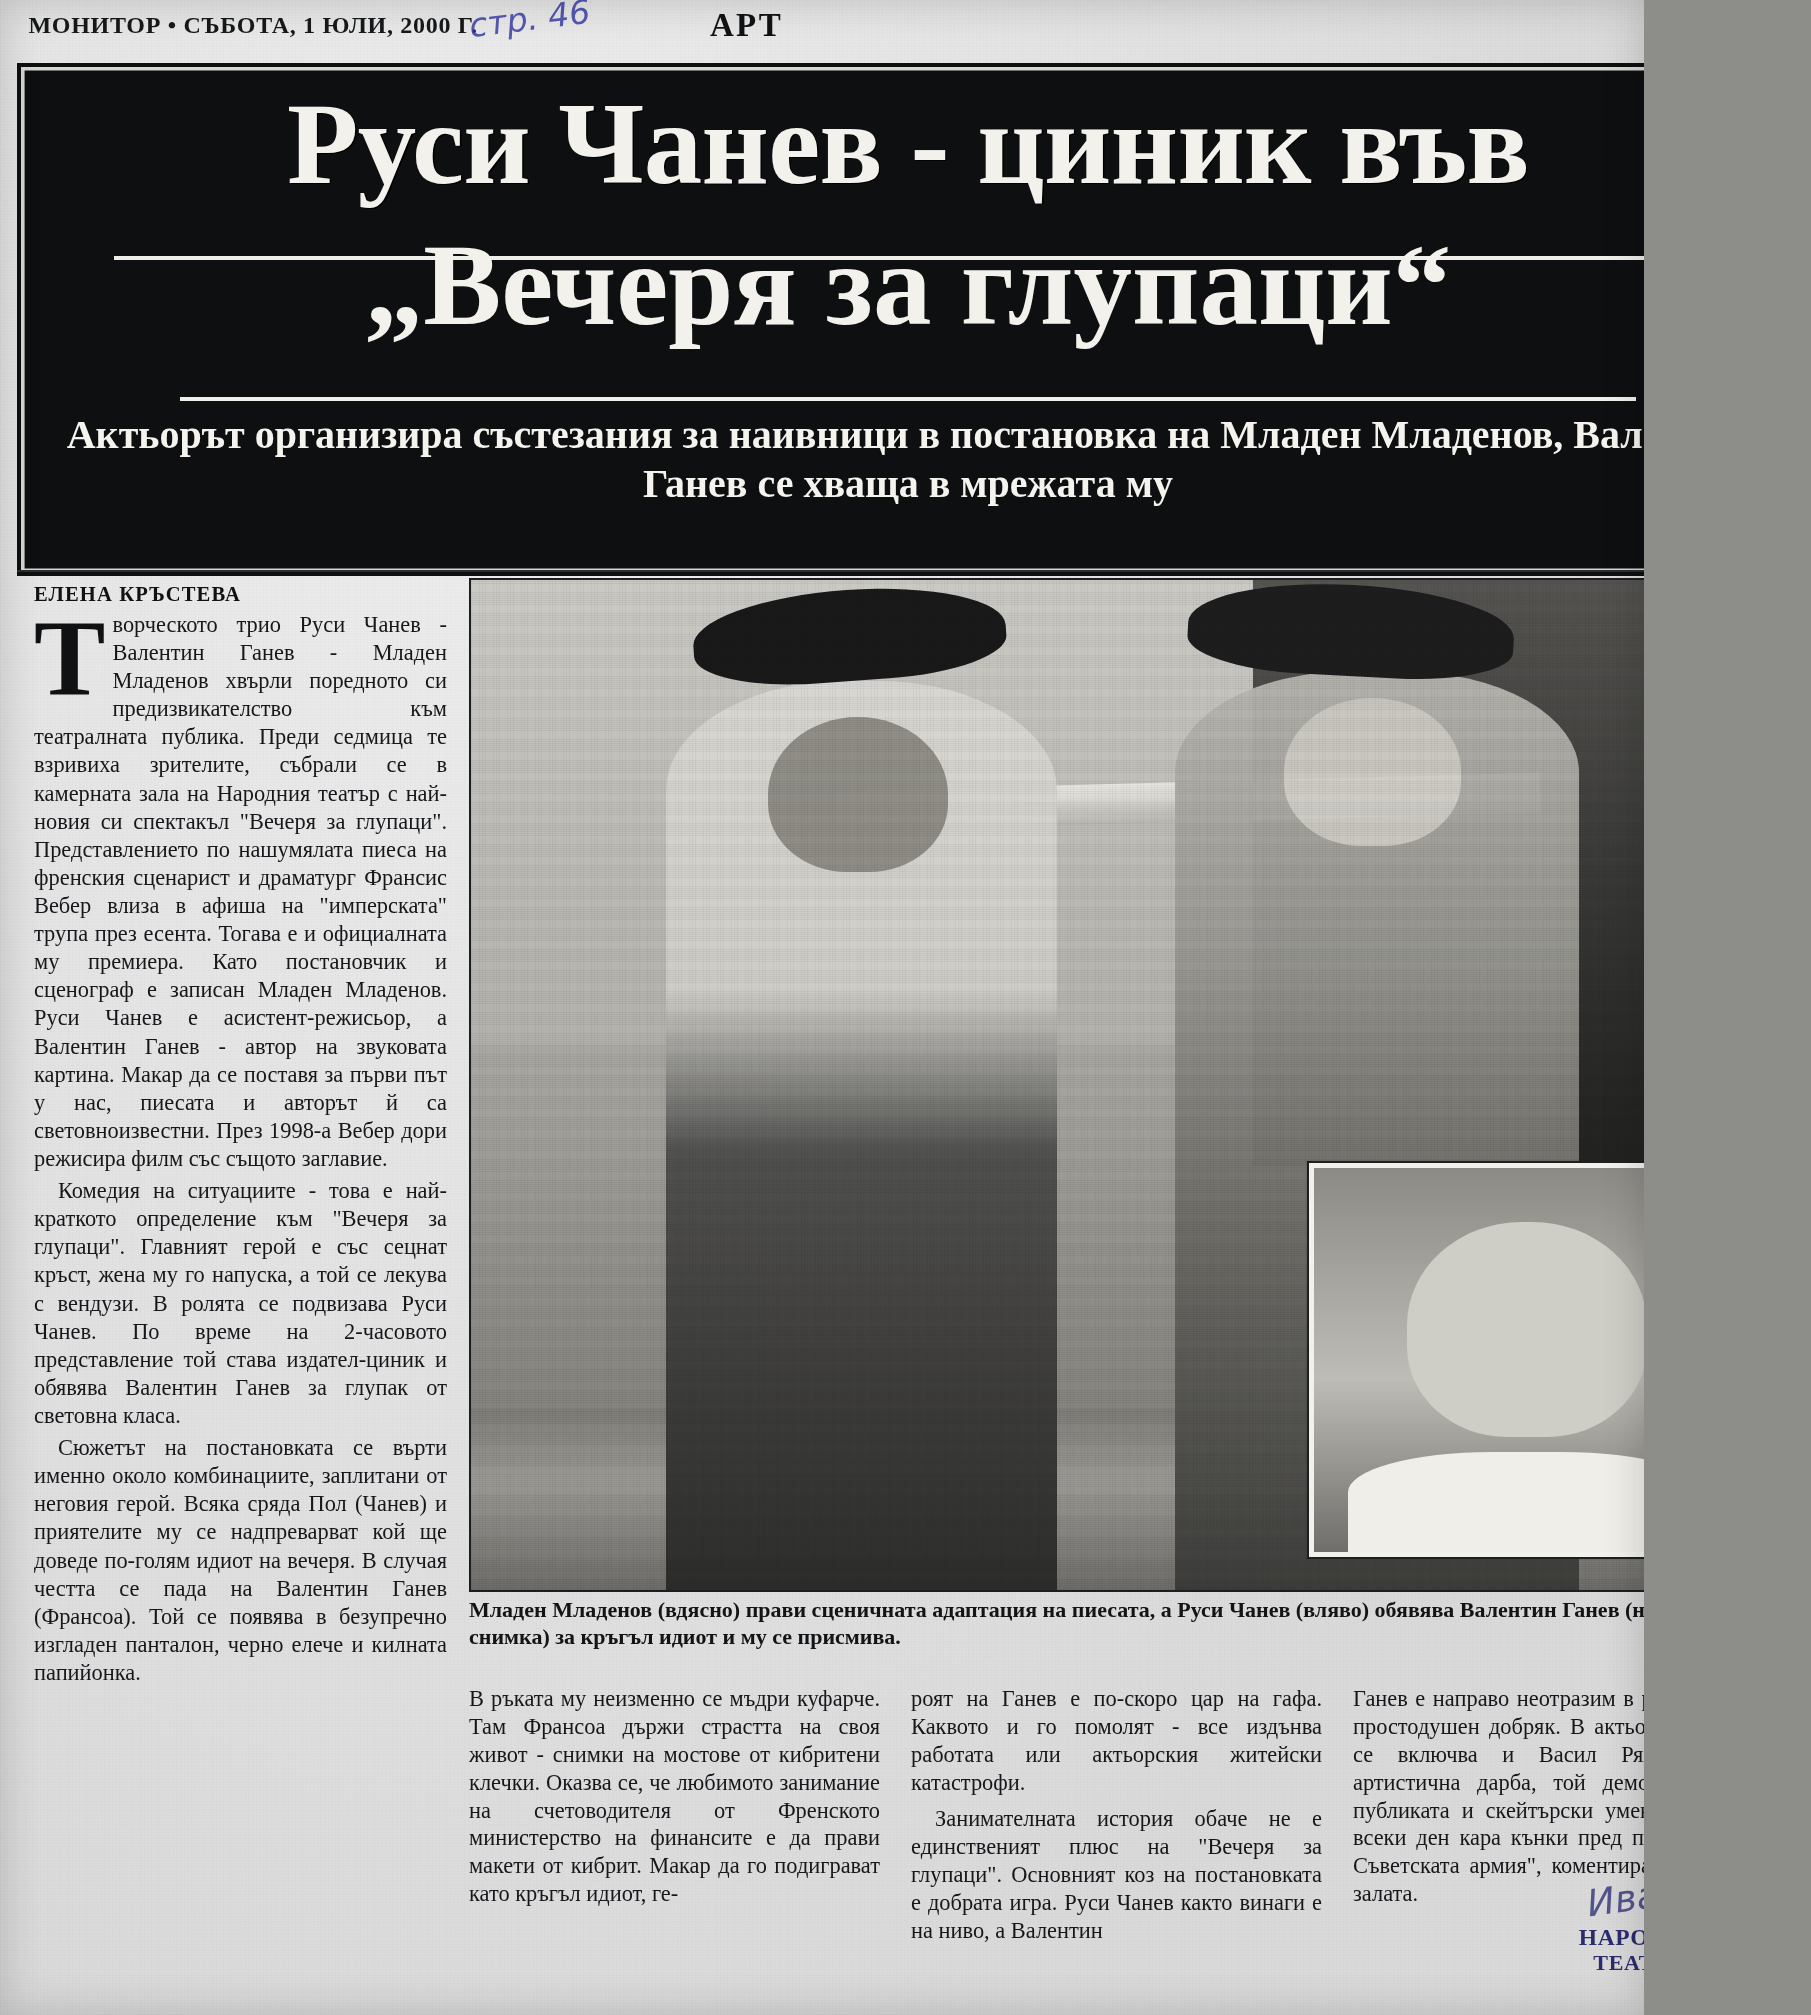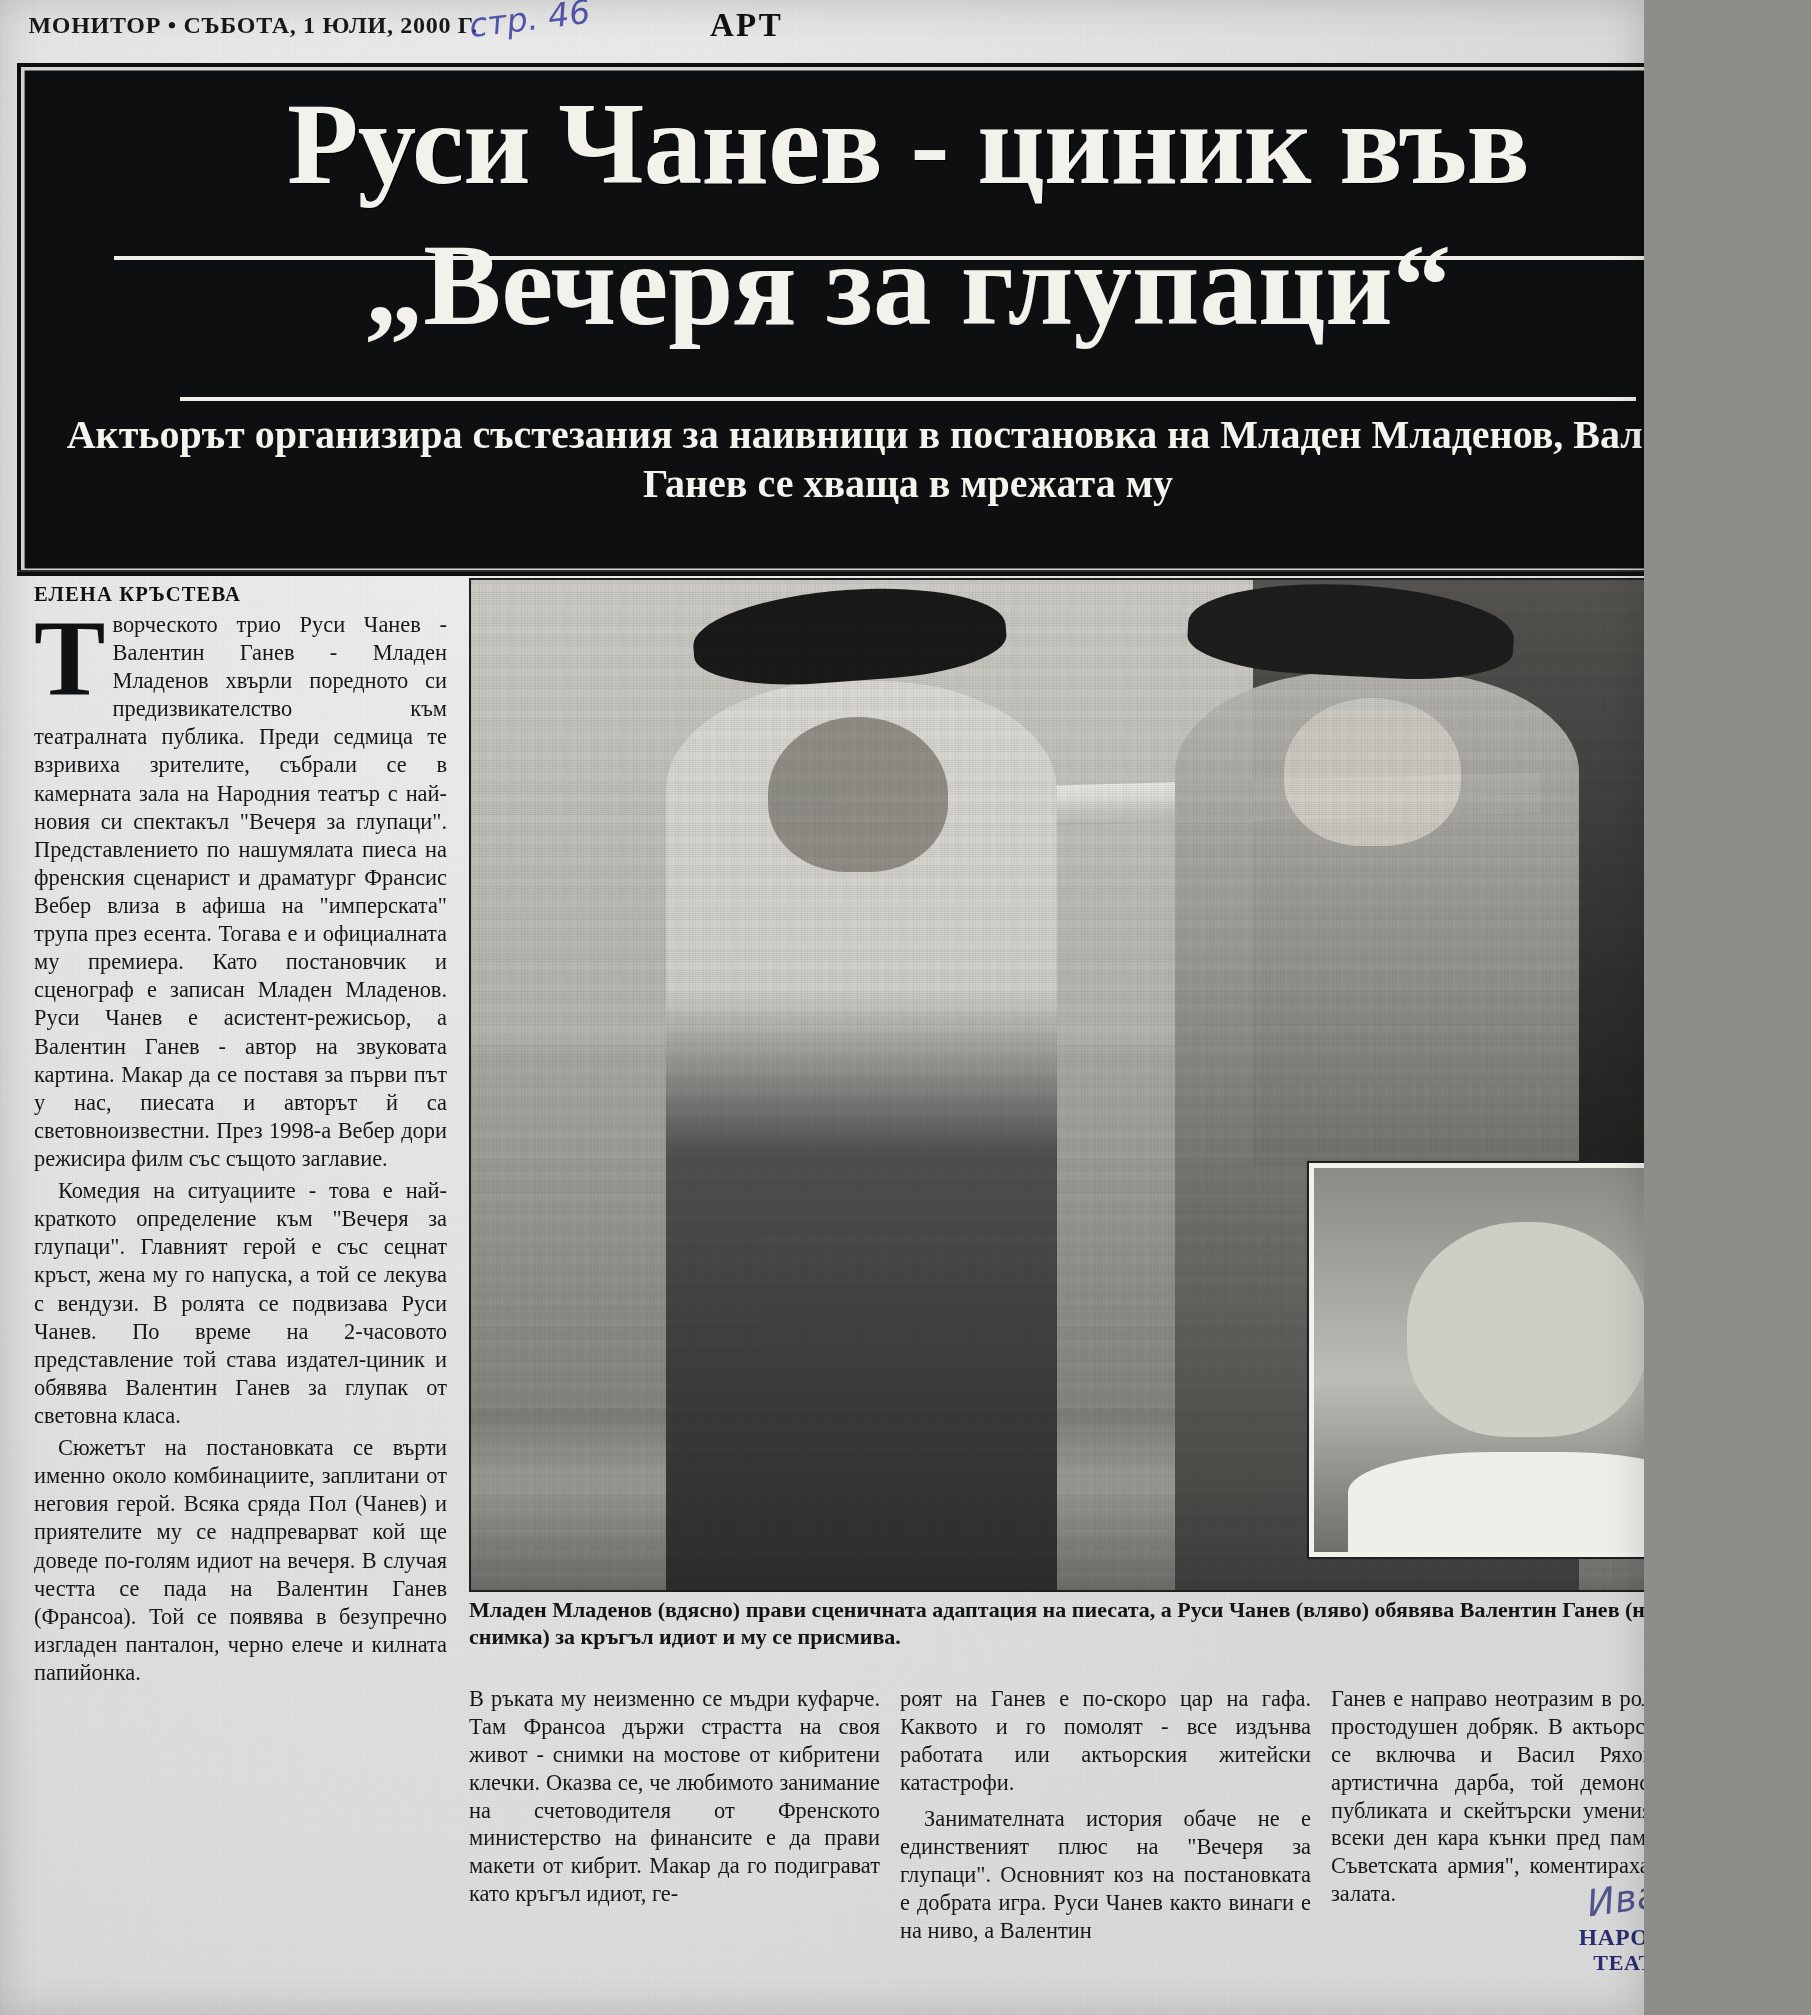--- a/index.html
+++ b/index.html
@@ -183,21 +183,21 @@
     position:absolute;left:452px;top:1019px;width:1303px;
     font-size:22px;line-height:1.22;font-weight:700;color:#121416;
   }
   .credit{
     position:absolute;left:452px;top:1073px;width:1303px;
     text-align:right;font-size:18.5px;letter-spacing:0.7px;color:#1a1c1e;font-weight:700;
   }
   
   .lower{
     position:absolute;left:452px;top:1107px;width:1303px;height:320px;
-    display:flex;gap:20px;
+    display:flex;gap:31px;
   }
   .lcol{
     width:411px;font-size:22.4px;line-height:1.245;text-align:justify;color:#15171a;
   }
   .lcol p{margin:0;}
   .lcol p + p{margin-top:8.5px;text-indent:24px;}
   
   .stamp{
     position:absolute;right:34px;bottom:12.8px;width:235px;height:100px;
     color:#2a2c6d;text-align:center;

